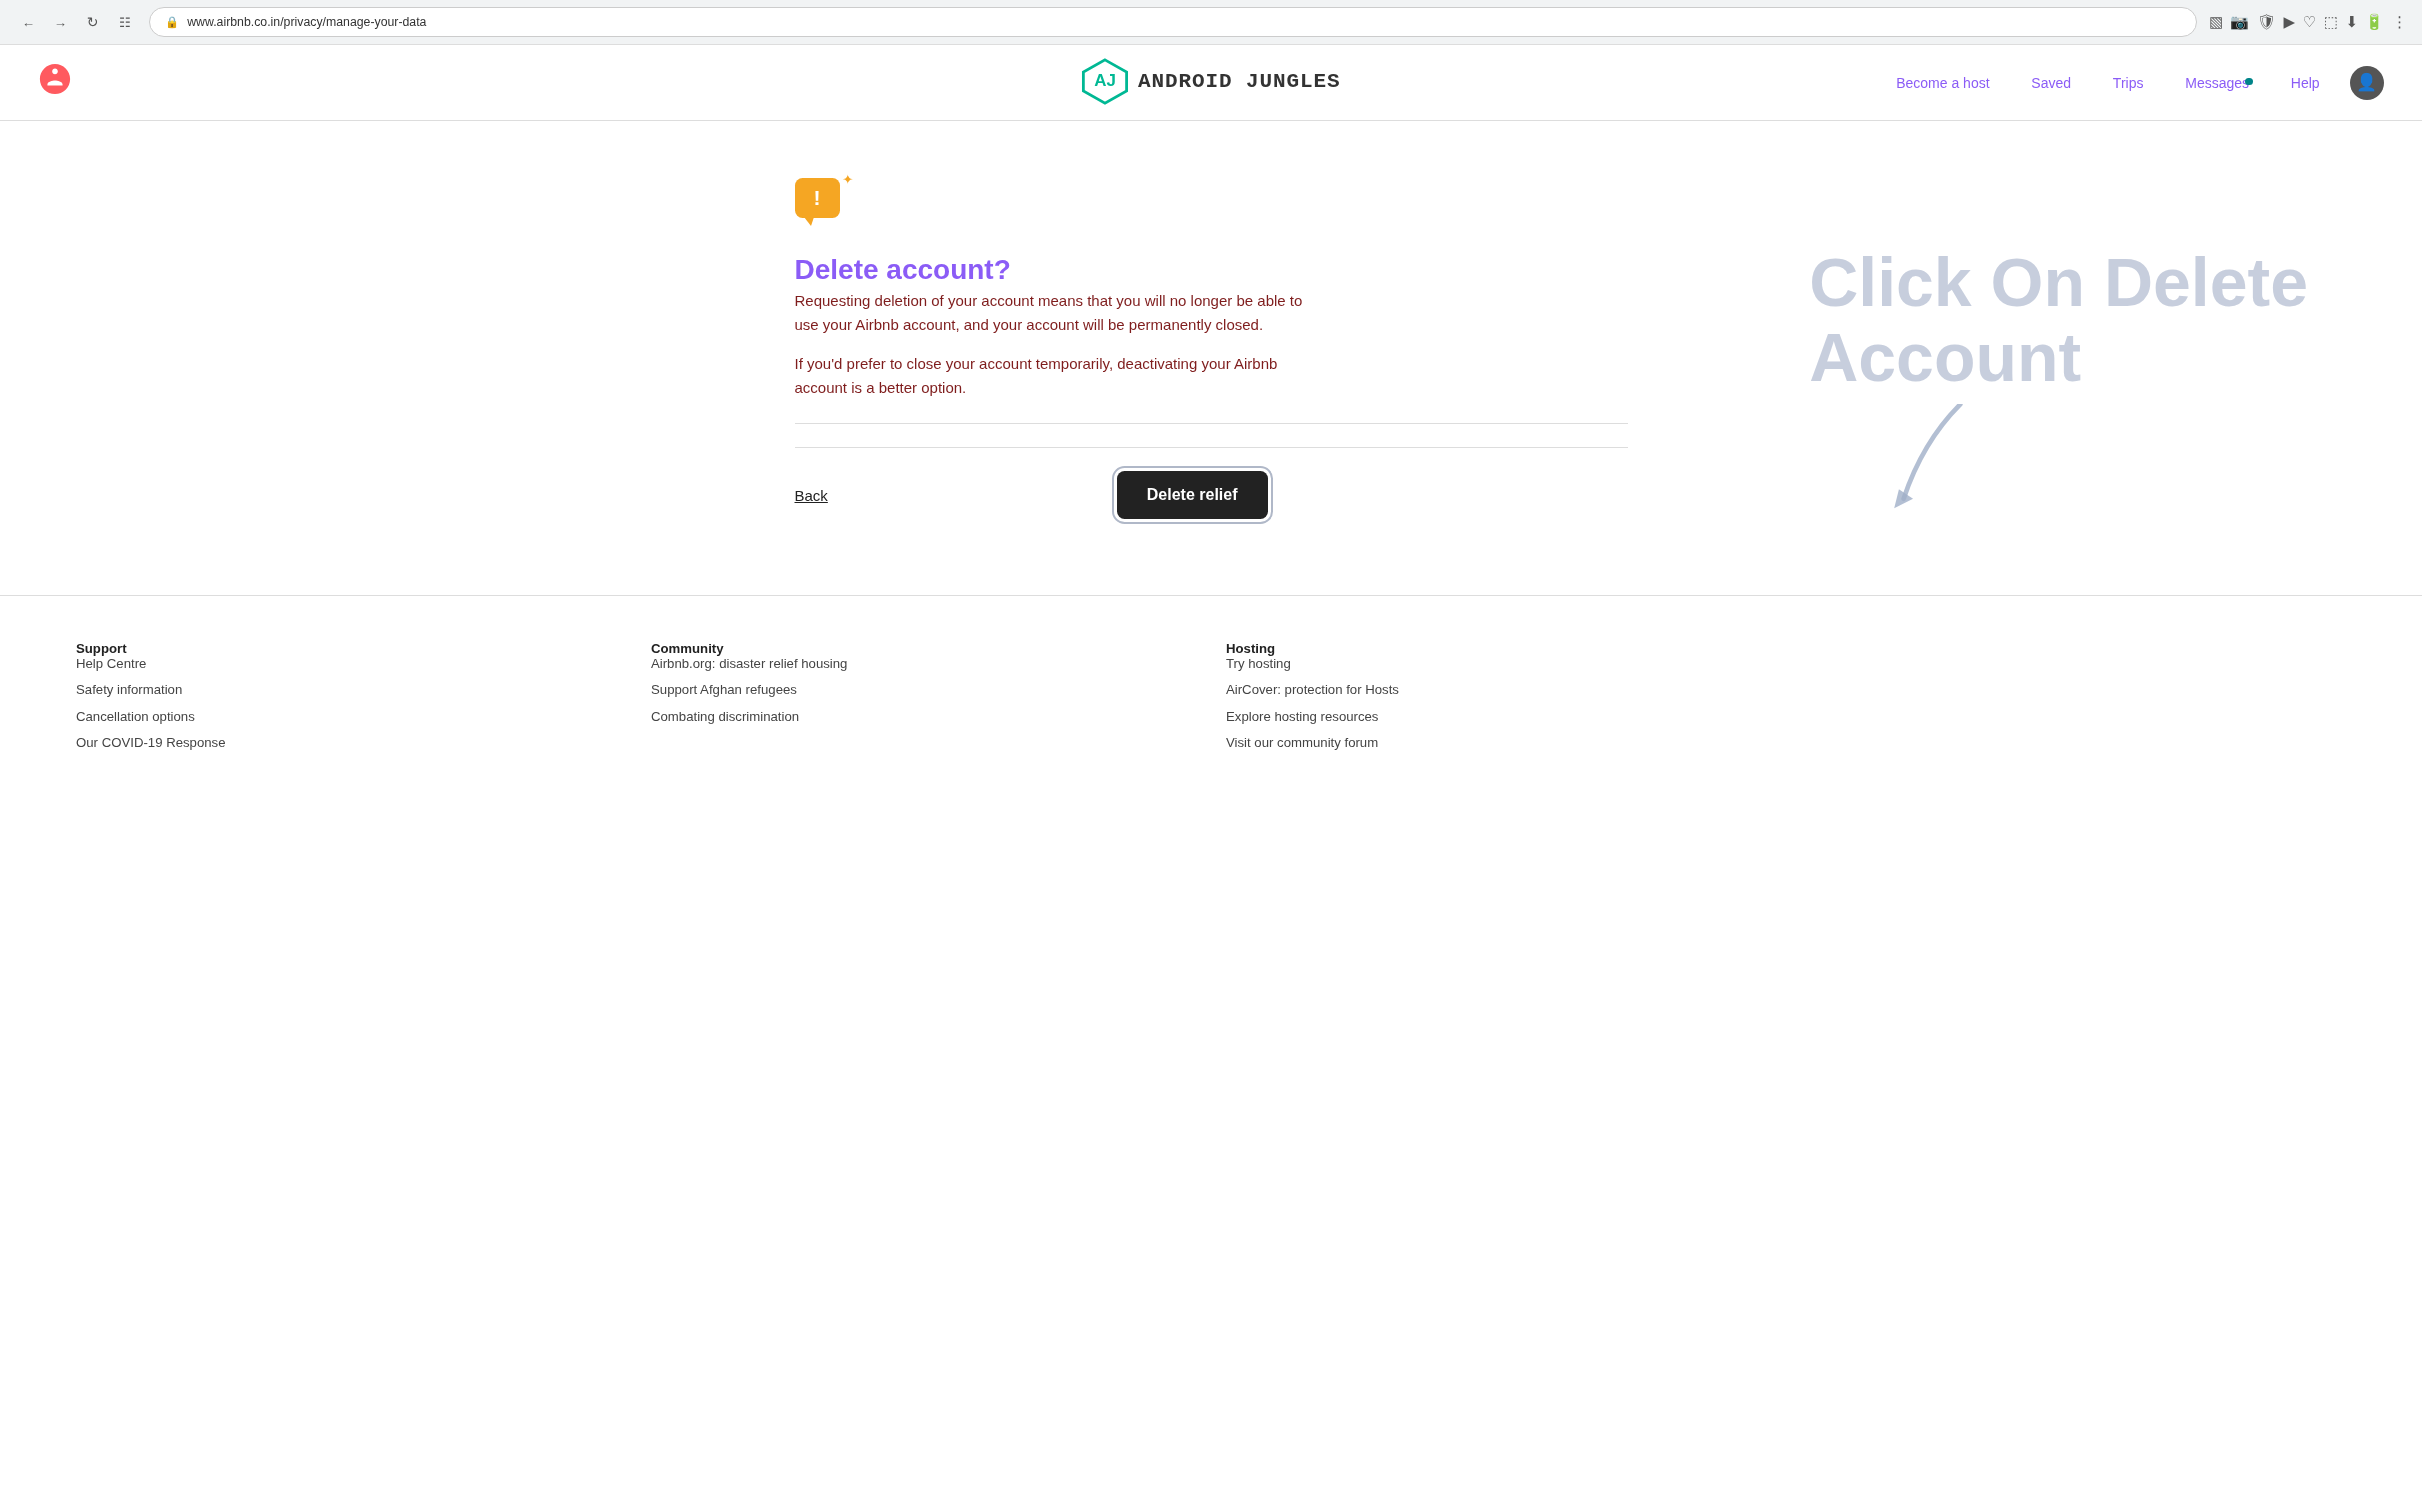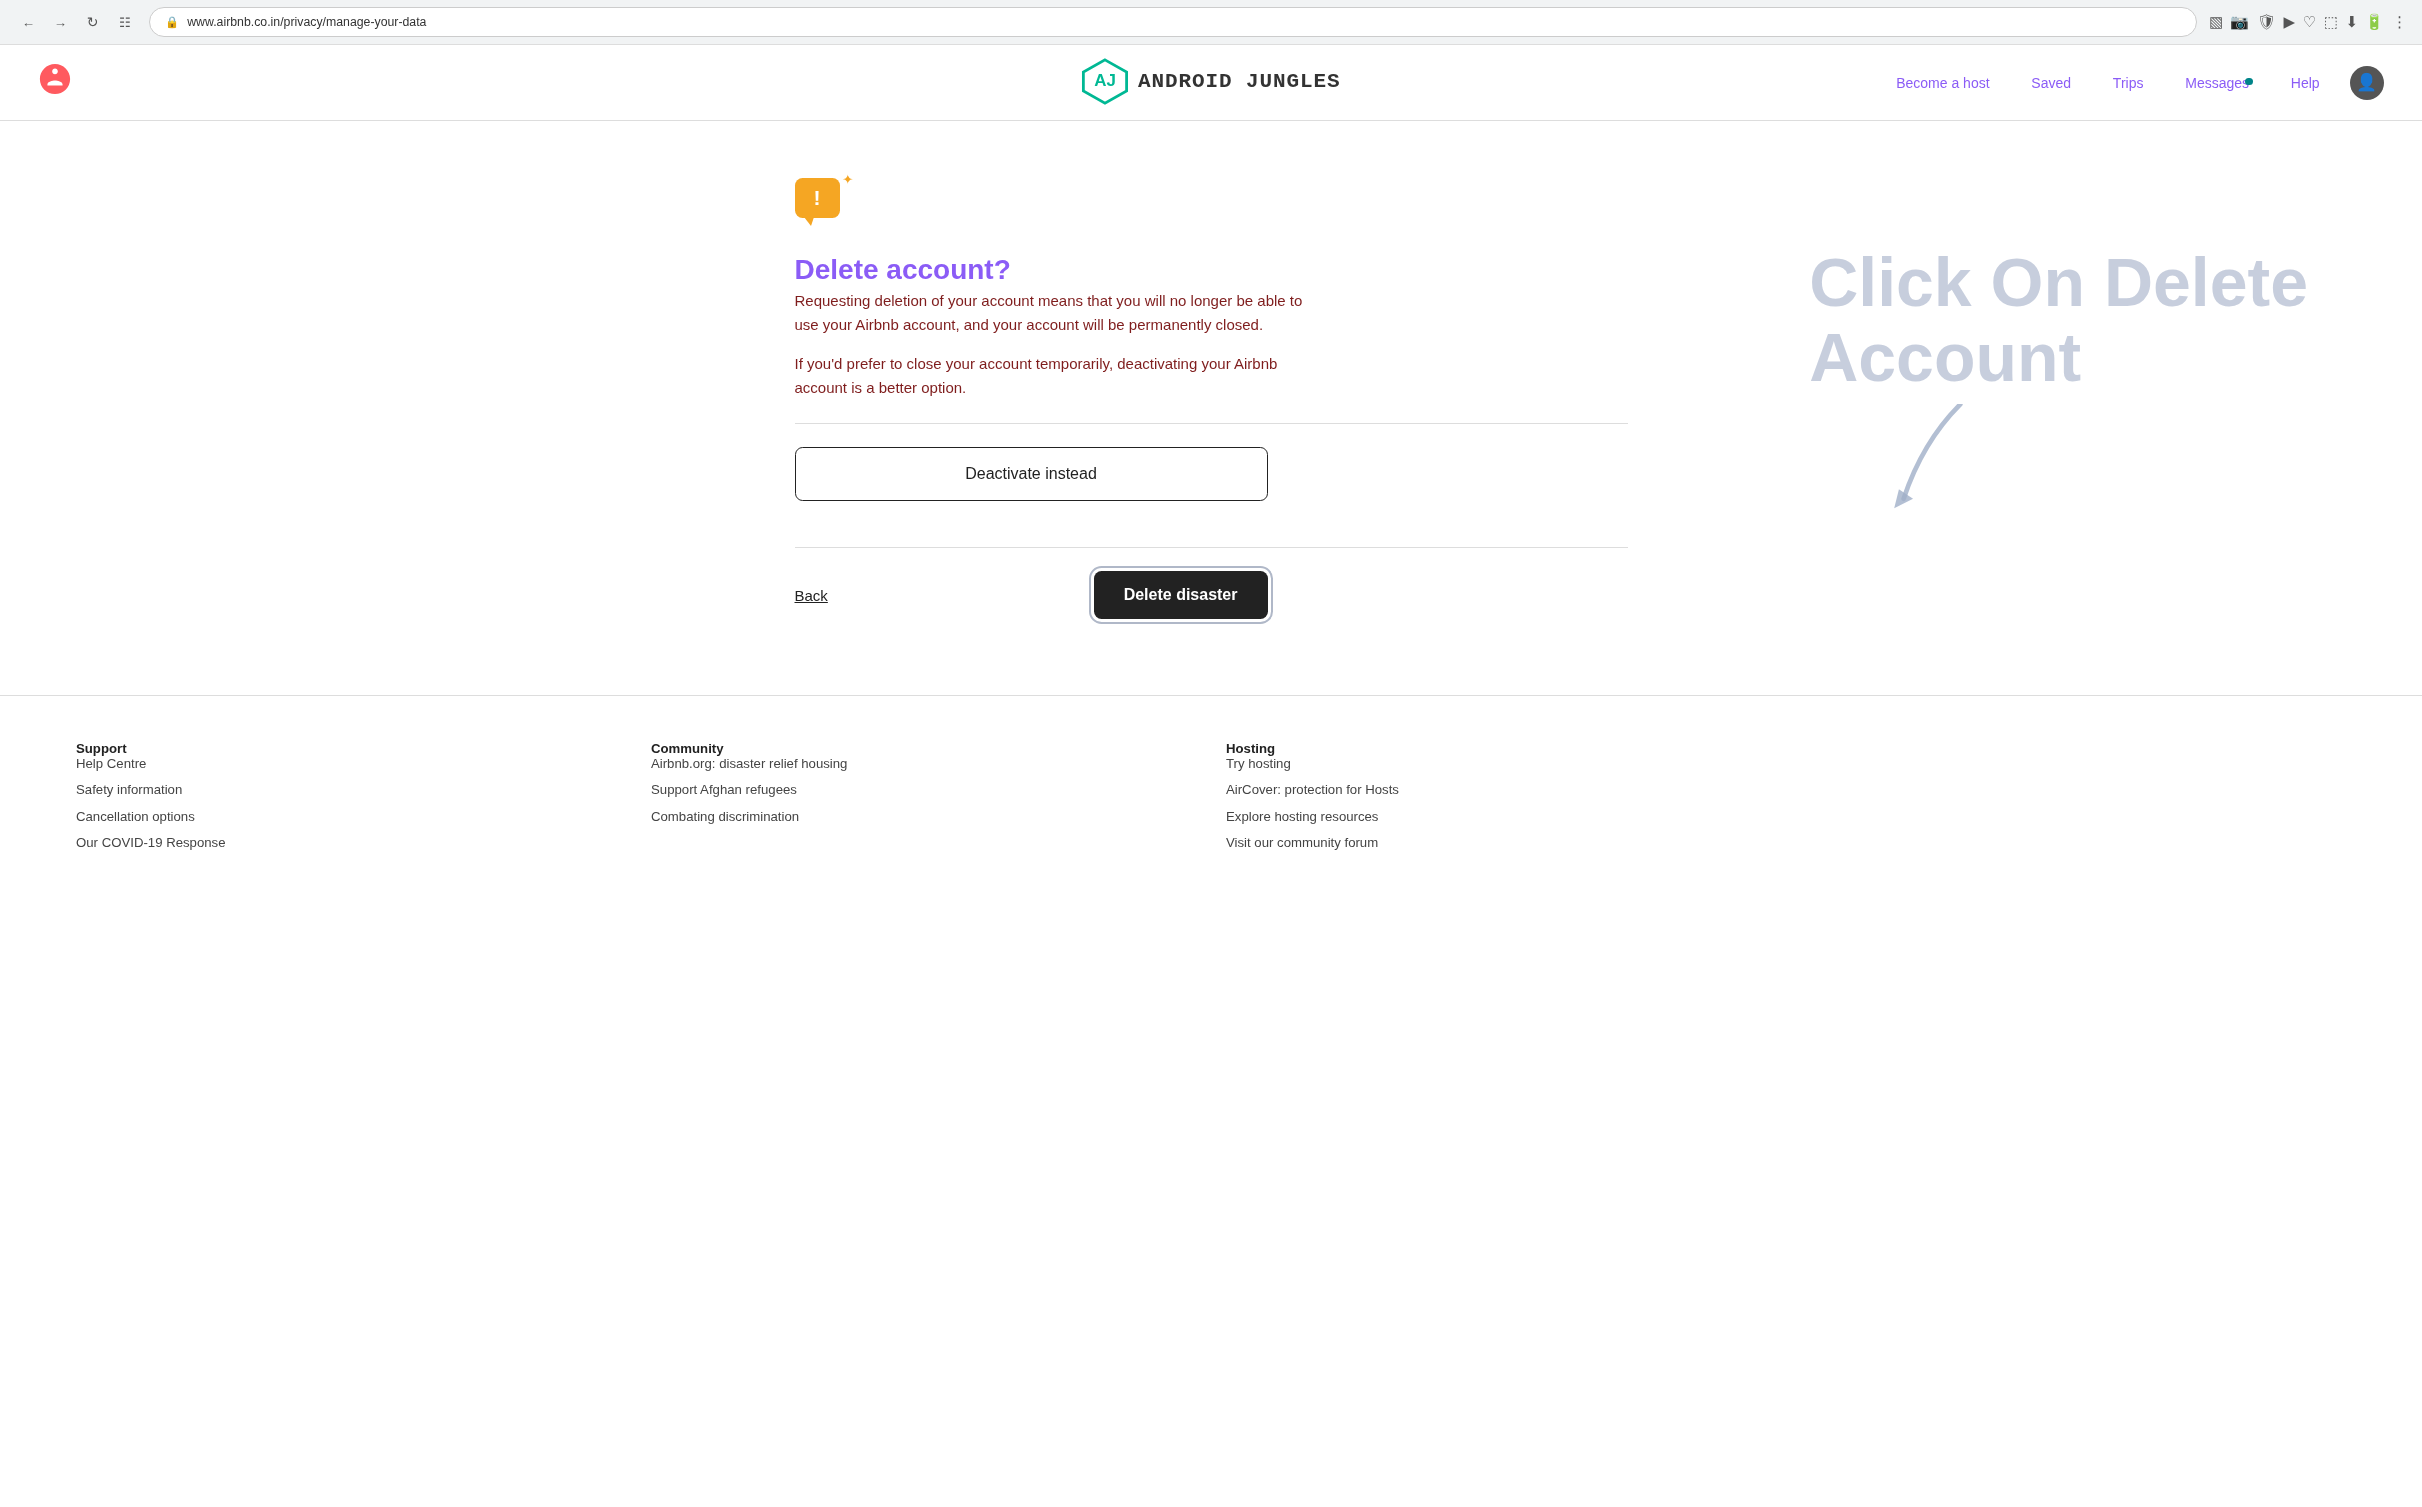--- a/index.html
+++ b/index.html
@@ -246,27 +246,26 @@
       </div>
     </div>
 
     <h1 class="page-title">Delete account?</h1>
 
     <p class="page-desc">Requesting deletion of your account means that you will no longer be able to use your Airbnb account, and your account will be permanently closed.</p>
     <p class="page-desc">If you'd prefer to close your account temporarily, deactivating your Airbnb account is a better option.</p>
 
     <hr class="divider">
 
-    <button class="deactivate-btn">Deactivate instead</button>
 
     <hr class="divider">
 
     <div class="actions-row">
       <button class="back-link">Back</button>
-      <button class="delete-btn">Delete disaster</button>
+      <button class="delete-btn">Delete relief</button>
     </div>
   </div>
 </div>
 
 <footer class="footer">
   <div class="footer-grid">
 
     <div class="footer-col">
       <div class="footer-col-title">Support</div>
       <a class="footer-link">Help Centre</a>

